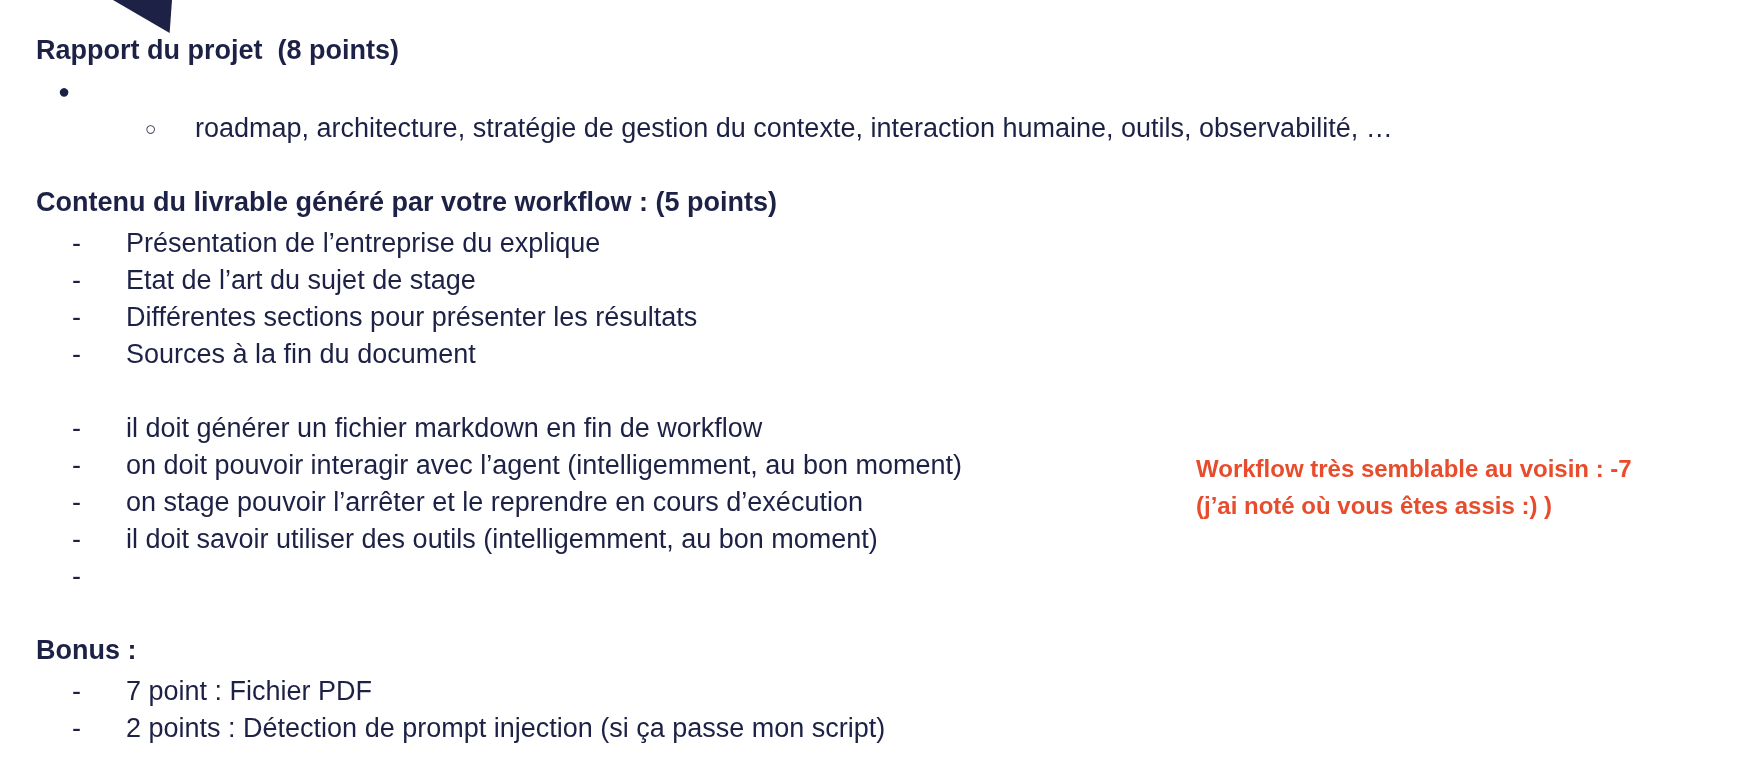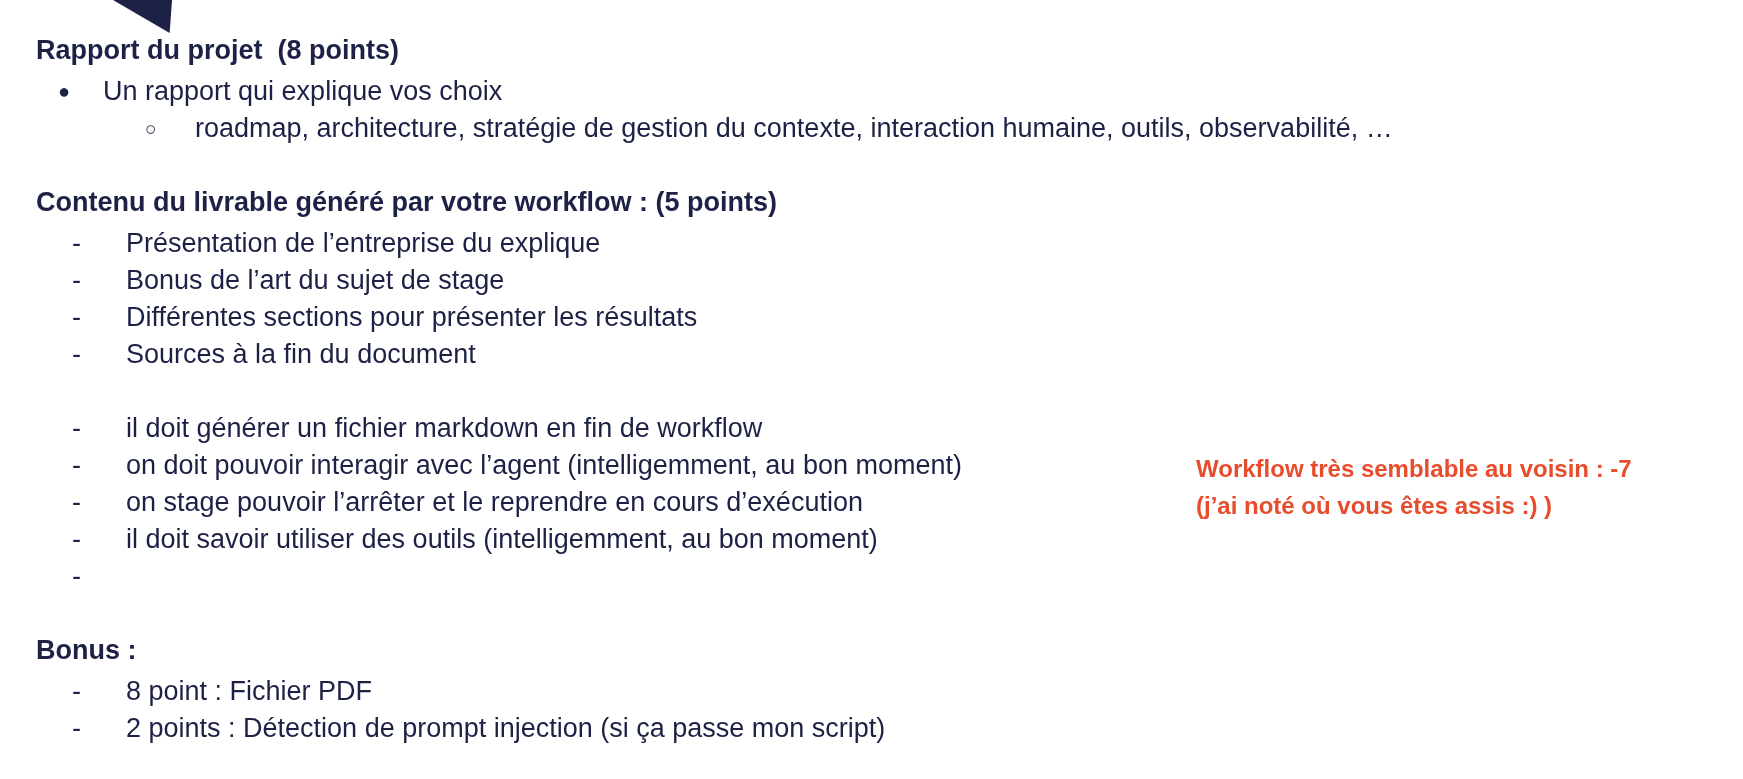--- a/index.html
+++ b/index.html
@@ -74,37 +74,36 @@
 <div class="slide">
 
   <div class="triangle"></div>
 
   <div class="content">
 
     <div class="section">
       <h2 class="section-title">Rapport du projet  (8 points)</h2>
       <div class="li l1">
         <span class="marker">●</span>
-        <span class="txt">Un rapport qui explique vos choix</span>
       </div>
       <div class="li l2">
         <span class="marker">○</span>
         <span class="txt">roadmap, architecture, stratégie de gestion du contexte, interaction humaine, outils, observabilité, …</span>
       </div>
     </div>
 
     <div class="section">
       <h2 class="section-title">Contenu du livrable généré par votre workflow : (5 points)</h2>
       <div class="li dash">
         <span class="marker">-</span>
         <span class="txt">Présentation de l’entreprise du explique</span>
       </div>
       <div class="li dash">
         <span class="marker">-</span>
-        <span class="txt">Bonus de l’art du sujet de stage</span>
+        <span class="txt">Etat de l’art du sujet de stage</span>
       </div>
       <div class="li dash">
         <span class="marker">-</span>
         <span class="txt">Différentes sections pour présenter les résultats</span>
       </div>
       <div class="li dash">
         <span class="marker">-</span>
         <span class="txt">Sources à la fin du document</span>
       </div>
     </div>
@@ -128,21 +127,21 @@
       </div>
       <div class="li dash">
         <span class="marker">-</span>
       </div>
     </div>
 
     <div class="section">
       <h2 class="section-title">Bonus :</h2>
       <div class="li dash">
         <span class="marker">-</span>
-        <span class="txt">8 point : Fichier PDF</span>
+        <span class="txt">7 point : Fichier PDF</span>
       </div>
       <div class="li dash">
         <span class="marker">-</span>
         <span class="txt">2 points : Détection de prompt injection (si ça passe mon script)</span>
       </div>
     </div>
 
   </div>
 
   <div class="annotation">

